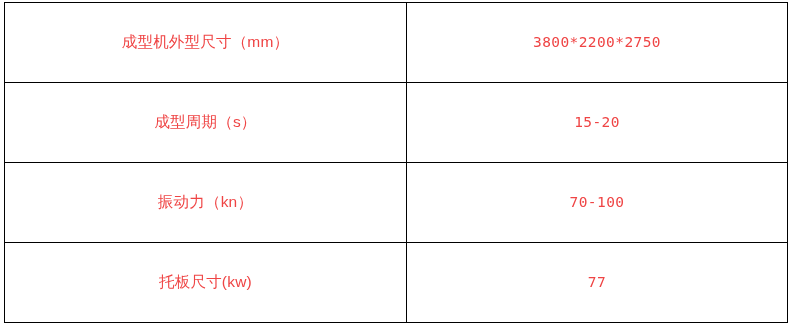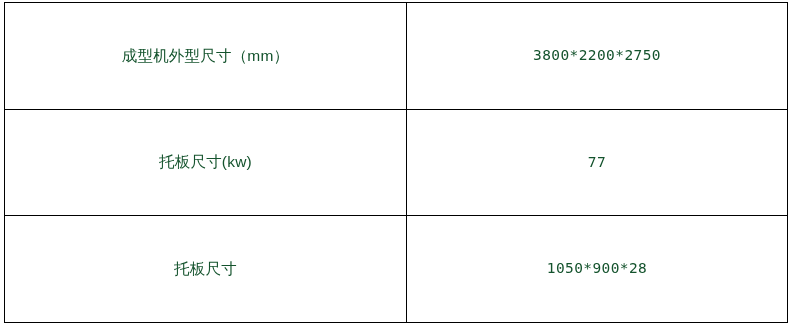--- a/index.html
+++ b/index.html
@@ -28,21 +28,21 @@
     height: 321px;
     table-layout: fixed;
     background: #ffffff;
   }
 
   table.spec-table td {
     border: 1px solid #000000;
     text-align: center;
     vertical-align: middle;
     padding: 0;
-    color: #14532d;
+    color: #ef4444;
     line-height: 1.2;
   }
 
   td.spec-label {
     width: 401px;
     font-size: 15.5px;
     letter-spacing: 0.2px;
   }
 
   td.spec-value {
@@ -56,22 +56,26 @@
 <body>
 
 <div id="spec-table-wrap">
   <table class="spec-table">
     <tbody>
       <tr>
         <td class="spec-label">成型机外型尺寸（mm）</td>
         <td class="spec-value">3800*2200*2750</td>
       </tr>
       <tr>
+        <td class="spec-label">成型周期（s）</td>
+        <td class="spec-value">15-20</td>
+      </tr>
+      <tr>
+        <td class="spec-label">振动力（kn）</td>
+        <td class="spec-value">70-100</td>
+      </tr>
+      <tr>
         <td class="spec-label">托板尺寸(kw)</td>
         <td class="spec-value">77</td>
-      </tr>
-      <tr>
-        <td class="spec-label">托板尺寸</td>
-        <td class="spec-value">1050*900*28</td>
       </tr>
     </tbody>
   </table>
 </div>
 
 </body></html>

